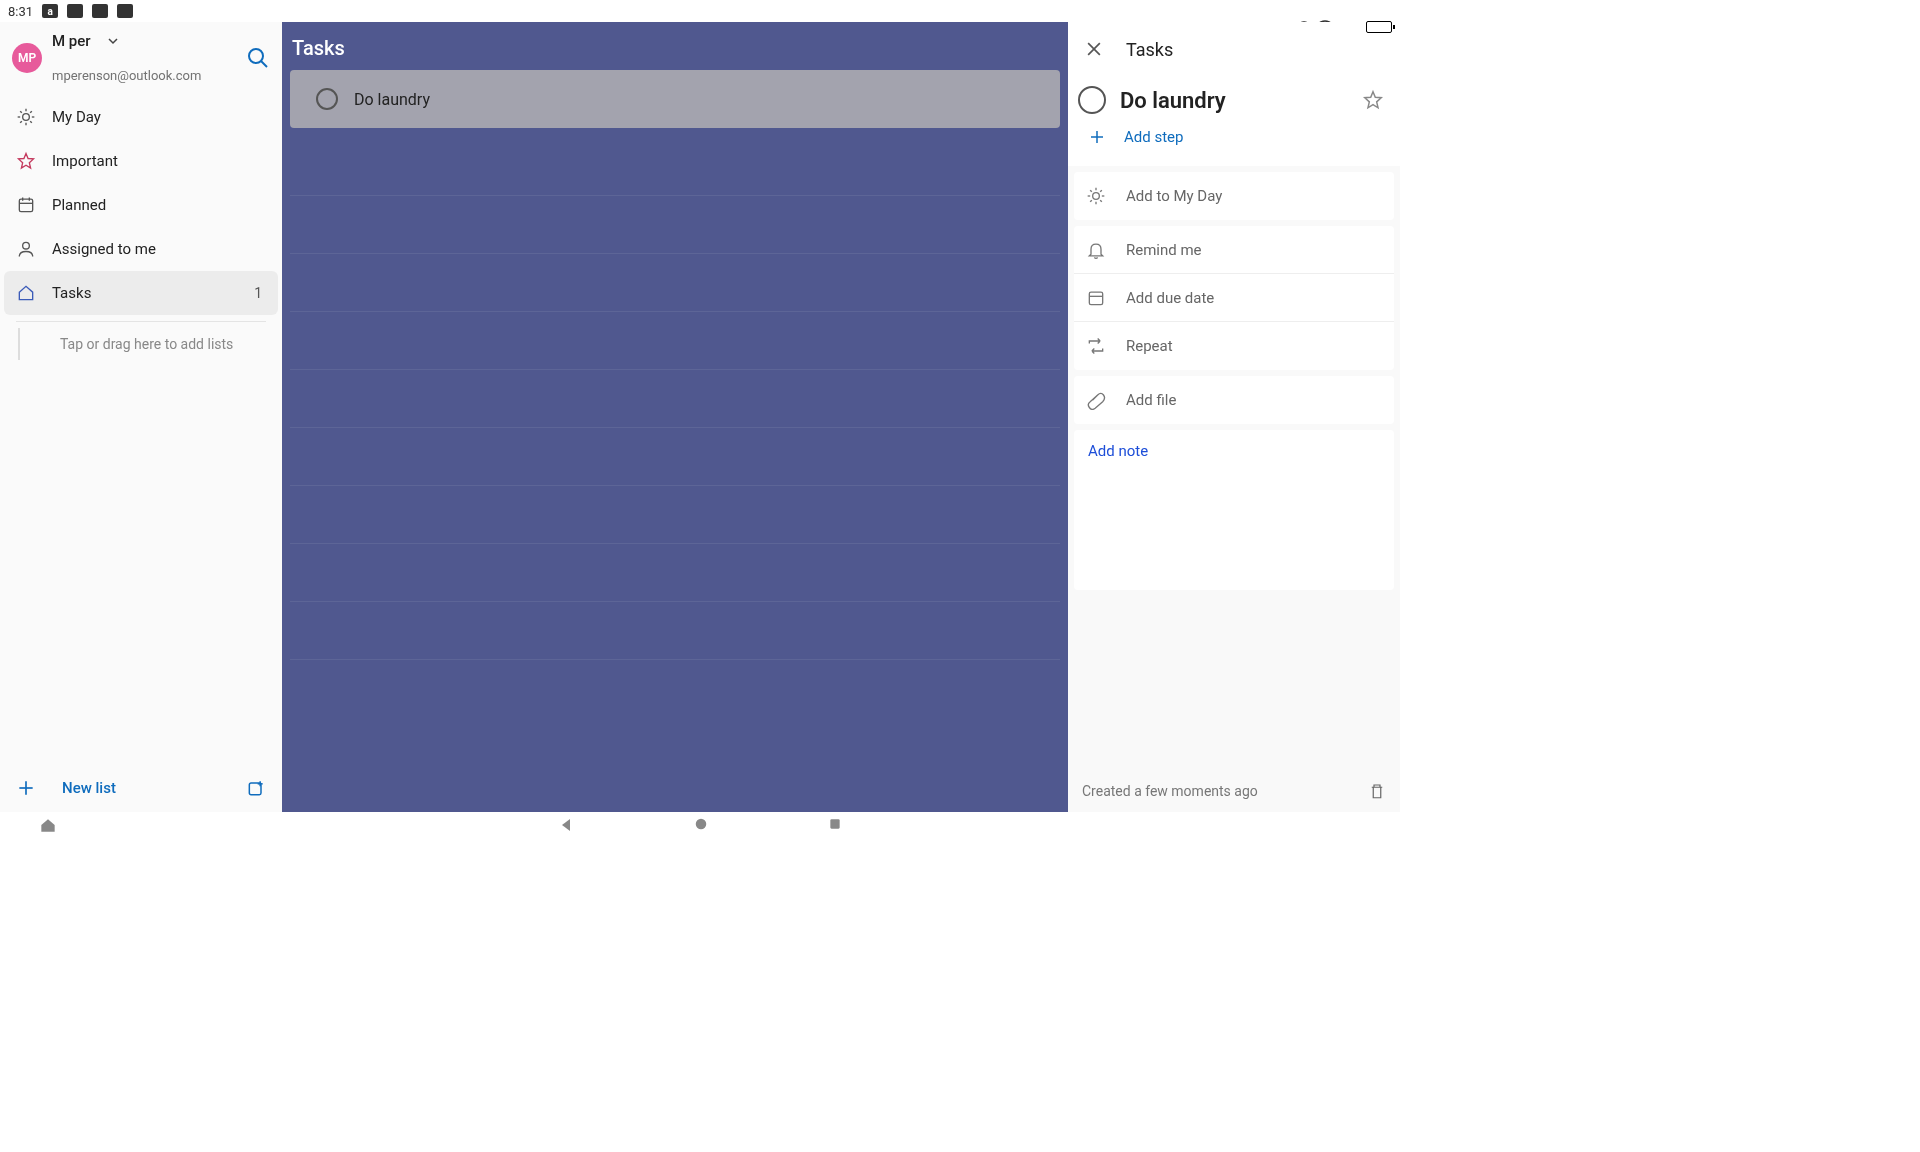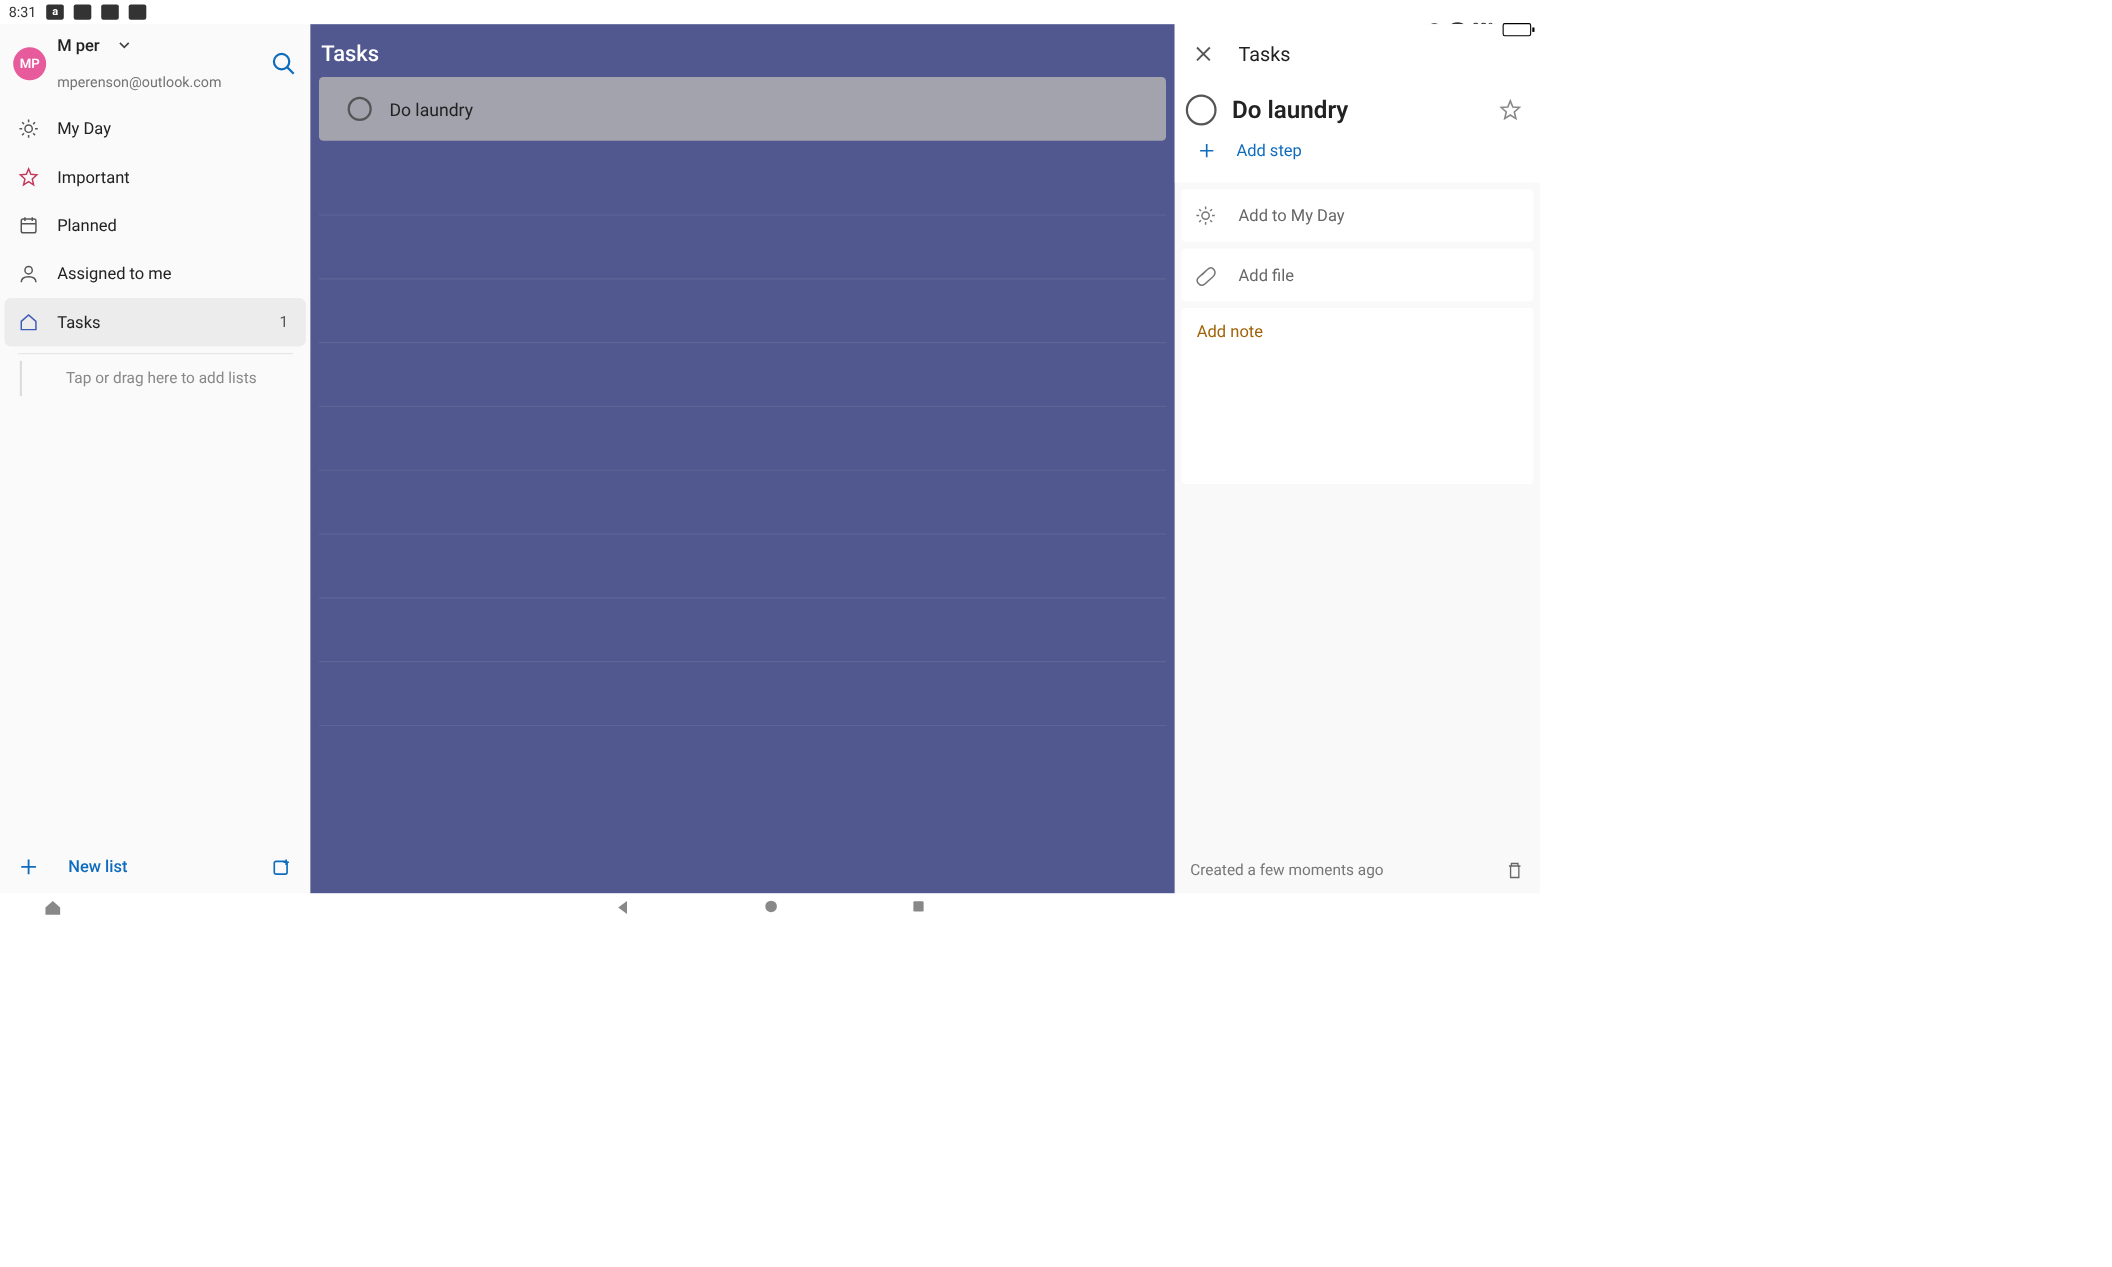--- a/index.html
+++ b/index.html
@@ -56,21 +56,21 @@
   .detail-title { font-size: 18px; color: #222; }
   .task-head-card { background:#fff; padding: 10px 16px 6px 10px; display:flex; flex-direction: column;}
   .task-head-row { display:flex; align-items:center; gap: 14px;}
   .big-radio { width: 28px; height: 28px; border: 2.5px solid #555; border-radius: 50%; }
   .task-name { font-size: 22px; font-weight: 600; color: #222; flex:1;}
   .star-out { color: #888; }
   .add-step { display: flex; align-items: center; gap: 18px; padding: 14px 6px 14px 10px; color:#0f6cbd; font-size:15px;}
   .detail-card { background:#fff; margin: 6px 6px 0 6px; border-radius: 4px; }
   .detail-row { display:flex; align-items:center; height:48px; padding:0 12px; gap: 20px; color:#666; font-size:15px; border-bottom:1px solid #eee;}
   .detail-row:last-child { border-bottom:0; }
-  .note-card { background:#fff; margin:6px 6px 0 6px; border-radius:4px; min-height:160px; padding:12px 14px; color:#a16207; font-size:15px;}
+  .note-card { background:#fff; margin:6px 6px 0 6px; border-radius:4px; min-height:160px; padding:12px 14px; color:#1d4ed8; font-size:15px;}
   .detail-footer { margin-top:auto; display:flex; align-items:center; padding: 12px 14px; font-size:14px; color:#777;}
   .trash { margin-left:auto; color:#666; cursor:pointer;}
 
   
   .navbar { height: 26px; background: #fff; display:flex; align-items:center; justify-content:center; gap: 280px; }
   .navbar .slot { display:flex; gap: 120px;}
   .nav-shape { color:#777; }
 
   svg { display:block; }
 </style>
@@ -261,20 +261,43 @@
                 <line x1="5" y1="5" x2="7" y2="7"></line>
                 <line x1="17" y1="17" x2="19" y2="19"></line>
                 <line x1="5" y1="19" x2="7" y2="17"></line>
                 <line x1="17" y1="7" x2="19" y2="5"></line>
               </g>
             </svg>
           <span>Add to My Day</span>
         </div>
       </div>
 
+      <div class="detail-card">
+        <div class="detail-row">
+          <svg width="20" height="20" viewBox="0 0 24 24">
+              <path d="M6 17 L6 11 Q6 5 12 5 Q18 5 18 11 L18 17 L20 19 L4 19 Z" stroke="#777" stroke-width="1.6" fill="none"></path>
+              <path d="M10 21 Q12 23 14 21" stroke="#777" stroke-width="1.6" fill="none"></path>
+            </svg>
+          <span>Remind me</span>
+        </div>
+        <div class="detail-row">
+          <svg width="20" height="20" viewBox="0 0 24 24">
+              <rect x="4" y="5" width="16" height="15" rx="2" stroke="#777" stroke-width="1.6" fill="none"></rect>
+              <line x1="4" y1="10" x2="20" y2="10" stroke="#777" stroke-width="1.6"></line>
+            </svg>
+          <span>Add due date</span>
+        </div>
+        <div class="detail-row">
+          <svg width="20" height="20" viewBox="0 0 24 24">
+              <path d="M4 9 L4 6 L17 6 M17 6 L14 3 M17 6 L14 9" stroke="#777" stroke-width="1.6" fill="none"></path>
+              <path d="M20 15 L20 18 L7 18 M7 18 L10 21 M7 18 L10 15" stroke="#777" stroke-width="1.6" fill="none"></path>
+            </svg>
+          <span>Repeat</span>
+        </div>
+      </div>
 
       <div class="detail-card">
         <div class="detail-row">
           <svg width="20" height="20" viewBox="0 0 24 24">
               <path d="M8 12 L14 6 Q18 2 21 6 Q24 10 20 14 L11 22 Q7 25 4 21 Q1 17 5 14 L13 7" stroke="#777" stroke-width="1.6" fill="none"></path>
             </svg>
           <span>Add file</span>
         </div>
       </div>
 

